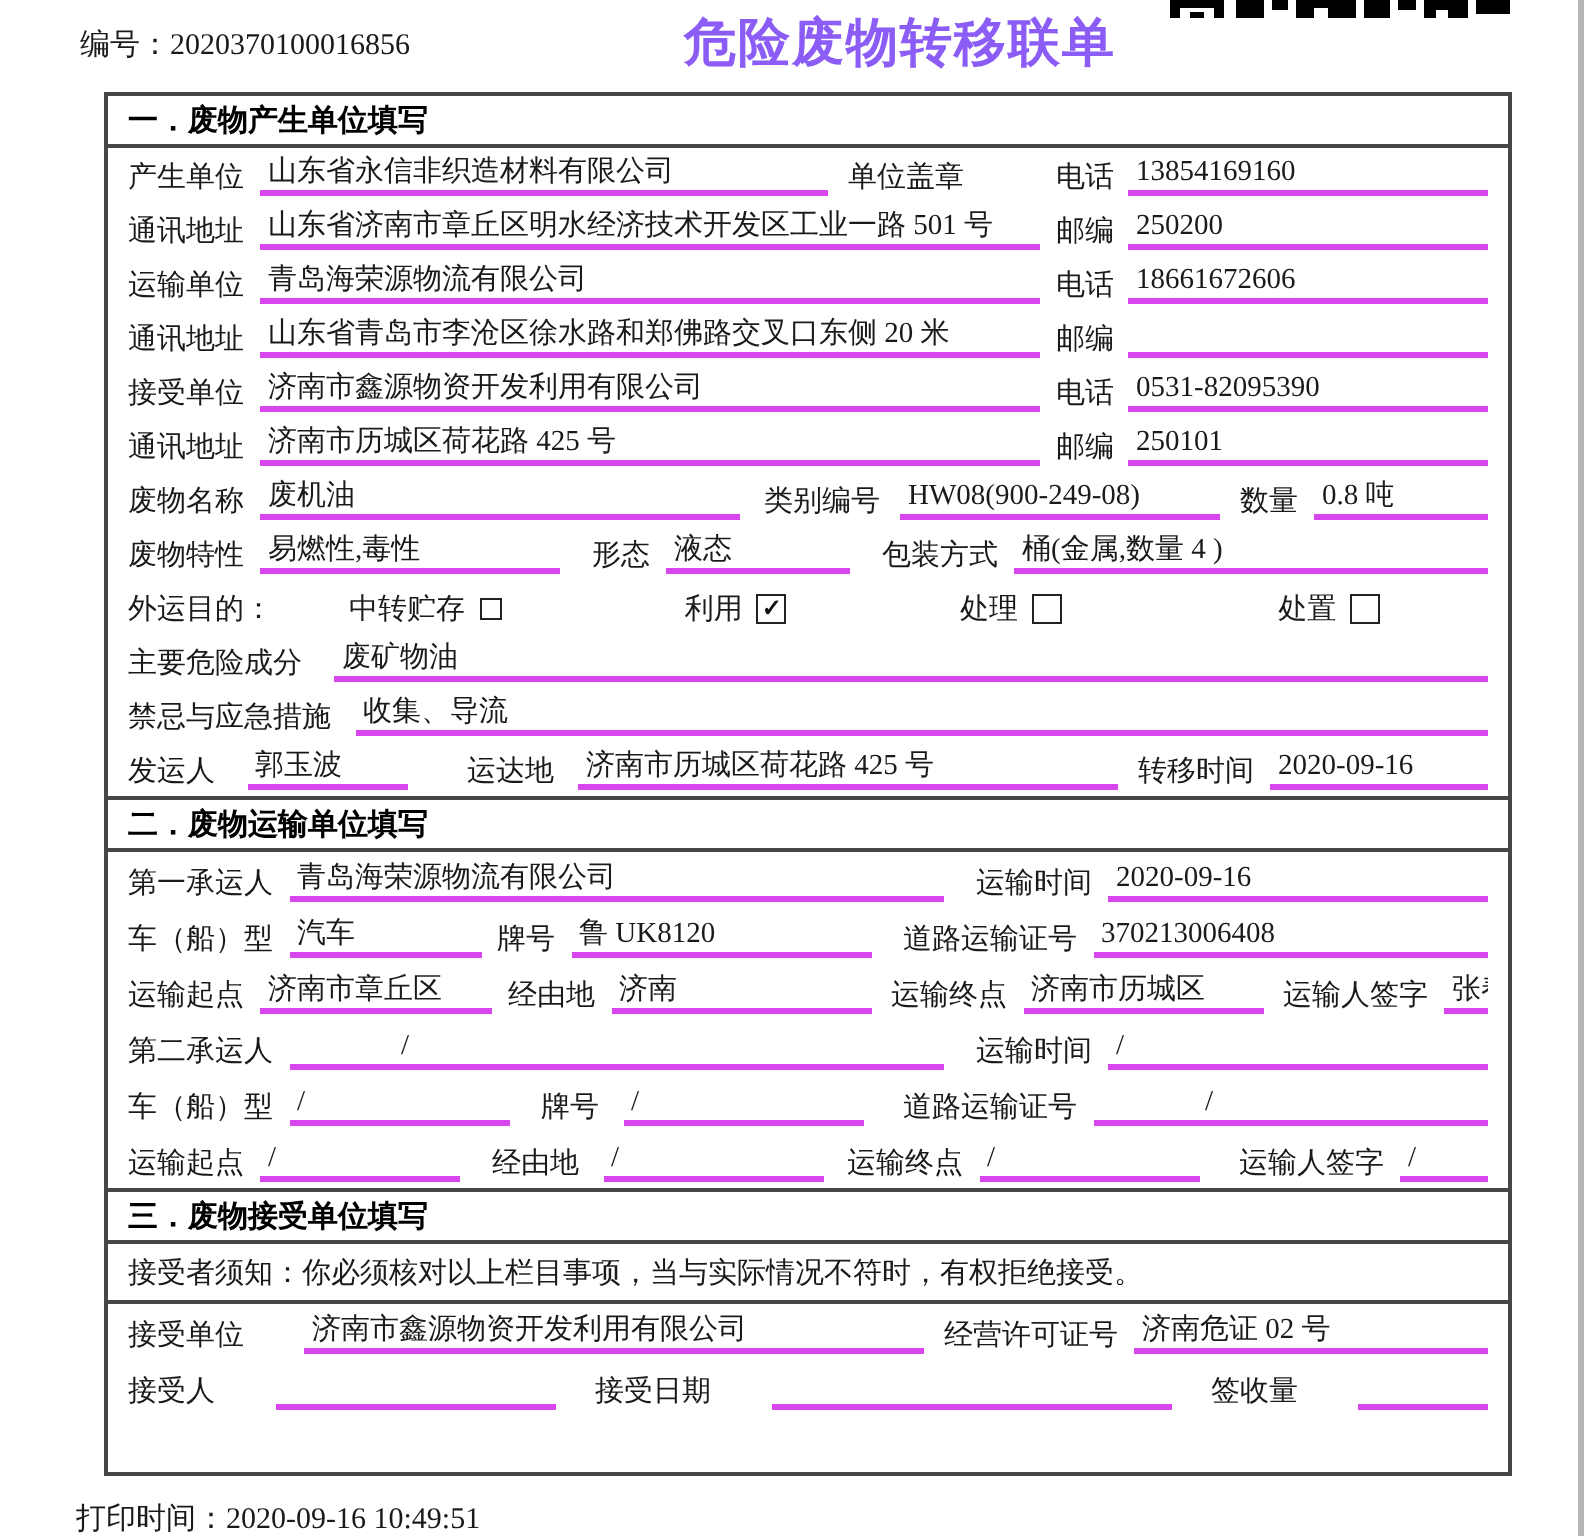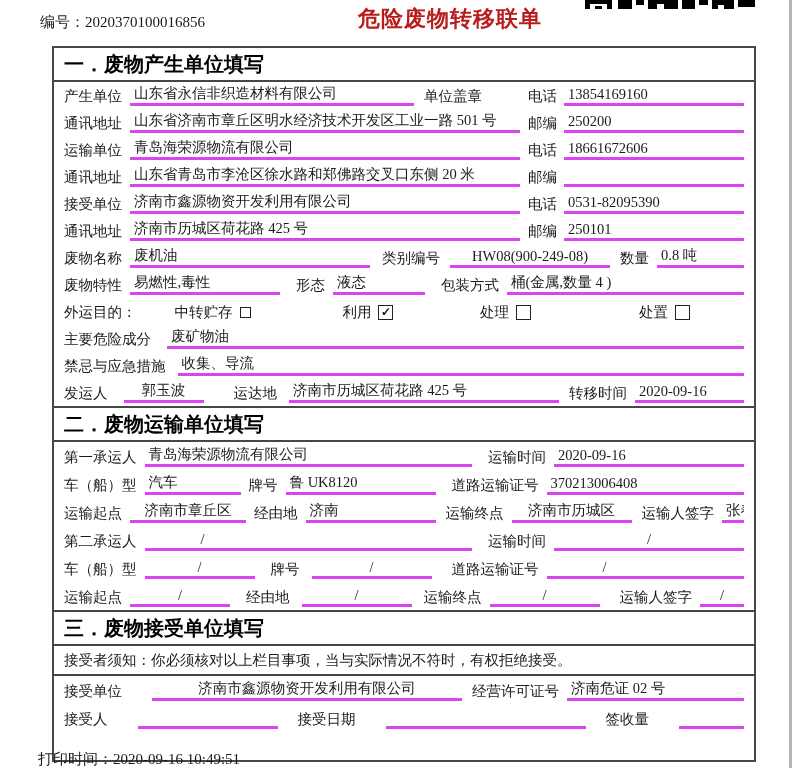--- a/index.html
+++ b/index.html
@@ -5,51 +5,51 @@
   html,body{margin:0;padding:0;}
   body{
     width:796px;height:768px;background:#ffffff;position:relative;
     font-family:"Liberation Serif","DejaVu Serif",serif;
     color:#1a1a1a;overflow:hidden;
   }
   .hdr-num{position:absolute;left:40px;top:13px;font-size:15px;}
   .doc-title{
     position:absolute;left:300px;top:4px;width:300px;text-align:center;
     font-family:"Liberation Sans","DejaVu Sans",sans-serif;
-    font-weight:bold;font-size:22px;letter-spacing:1px;color:#b91c1c;
+    font-weight:bold;font-size:26px;letter-spacing:1px;color:#8b5cf6;
   }
   .qr-frag{position:absolute;left:585px;top:0;}
   .edge-line{position:absolute;left:789px;top:0;width:3px;height:768px;background:#b5b5b5;}
 
   .form-box{
     position:absolute;left:52px;top:46px;width:704px;
     border:2px solid #474747;box-sizing:border-box;background:#fff;
   }
   .sec{box-sizing:border-box;}
   .sec + .sec{border-top:2px solid #474747;}
   .sec-h{
     font-family:"Liberation Sans","DejaVu Sans",sans-serif;
-    font-weight:bold;font-size:20px;color:#000;
+    font-weight:bold;font-size:15px;color:#000;
     padding:3px 10px 2px 10px;border-bottom:2px solid #474747;
   }
   .notice{
     font-size:14.5px;padding:5px 10px 4px 10px;border-bottom:2px solid #474747;
   }
   .frow{
     display:flex;align-items:flex-end;height:24px;
     padding:0 10px 3px 10px;font-size:14.5px;box-sizing:content-box;
   }
   .frow.tall{height:25px;}
   .lbl{white-space:nowrap;flex:0 0 auto;}
   .val{
     border-bottom:3px solid #d946ef;padding:0 4px;white-space:nowrap;
     overflow:hidden;box-sizing:border-box;min-height:18px;
   }
   .g1{flex:1 1 0;}
-  .ctr{text-align:center;}
+  .ctr{text-align:left;}
   .ind{padding-left:56px;}
   .left{flex:1 1 0;display:flex;align-items:flex-end;min-width:0;}
   .right{flex:0 0 216px;display:flex;align-items:flex-end;}
   .right .lbl{width:36px;}.ml8{margin-left:8px;}.ml10{margin-left:10px;}
   .ml12{margin-left:12px;}.ml16{margin-left:16px;}.ml20{margin-left:20px;}
   .ml30{margin-left:30px;}.mr8{margin-right:8px;}.mr46{margin-right:46px;}
   .w80{width:80px;}.w92{width:92px;}.w96{width:96px;}.w100{width:100px;}
   .w110{width:110px;}.w116{width:116px;}.w120{width:120px;}.w130{width:130px;}
   .w140{width:140px;}.w150{width:150px;}.w160{width:160px;}
   .w190{width:190px;}.w200{width:200px;}.w240{width:240px;}.w270{width:270px;}

